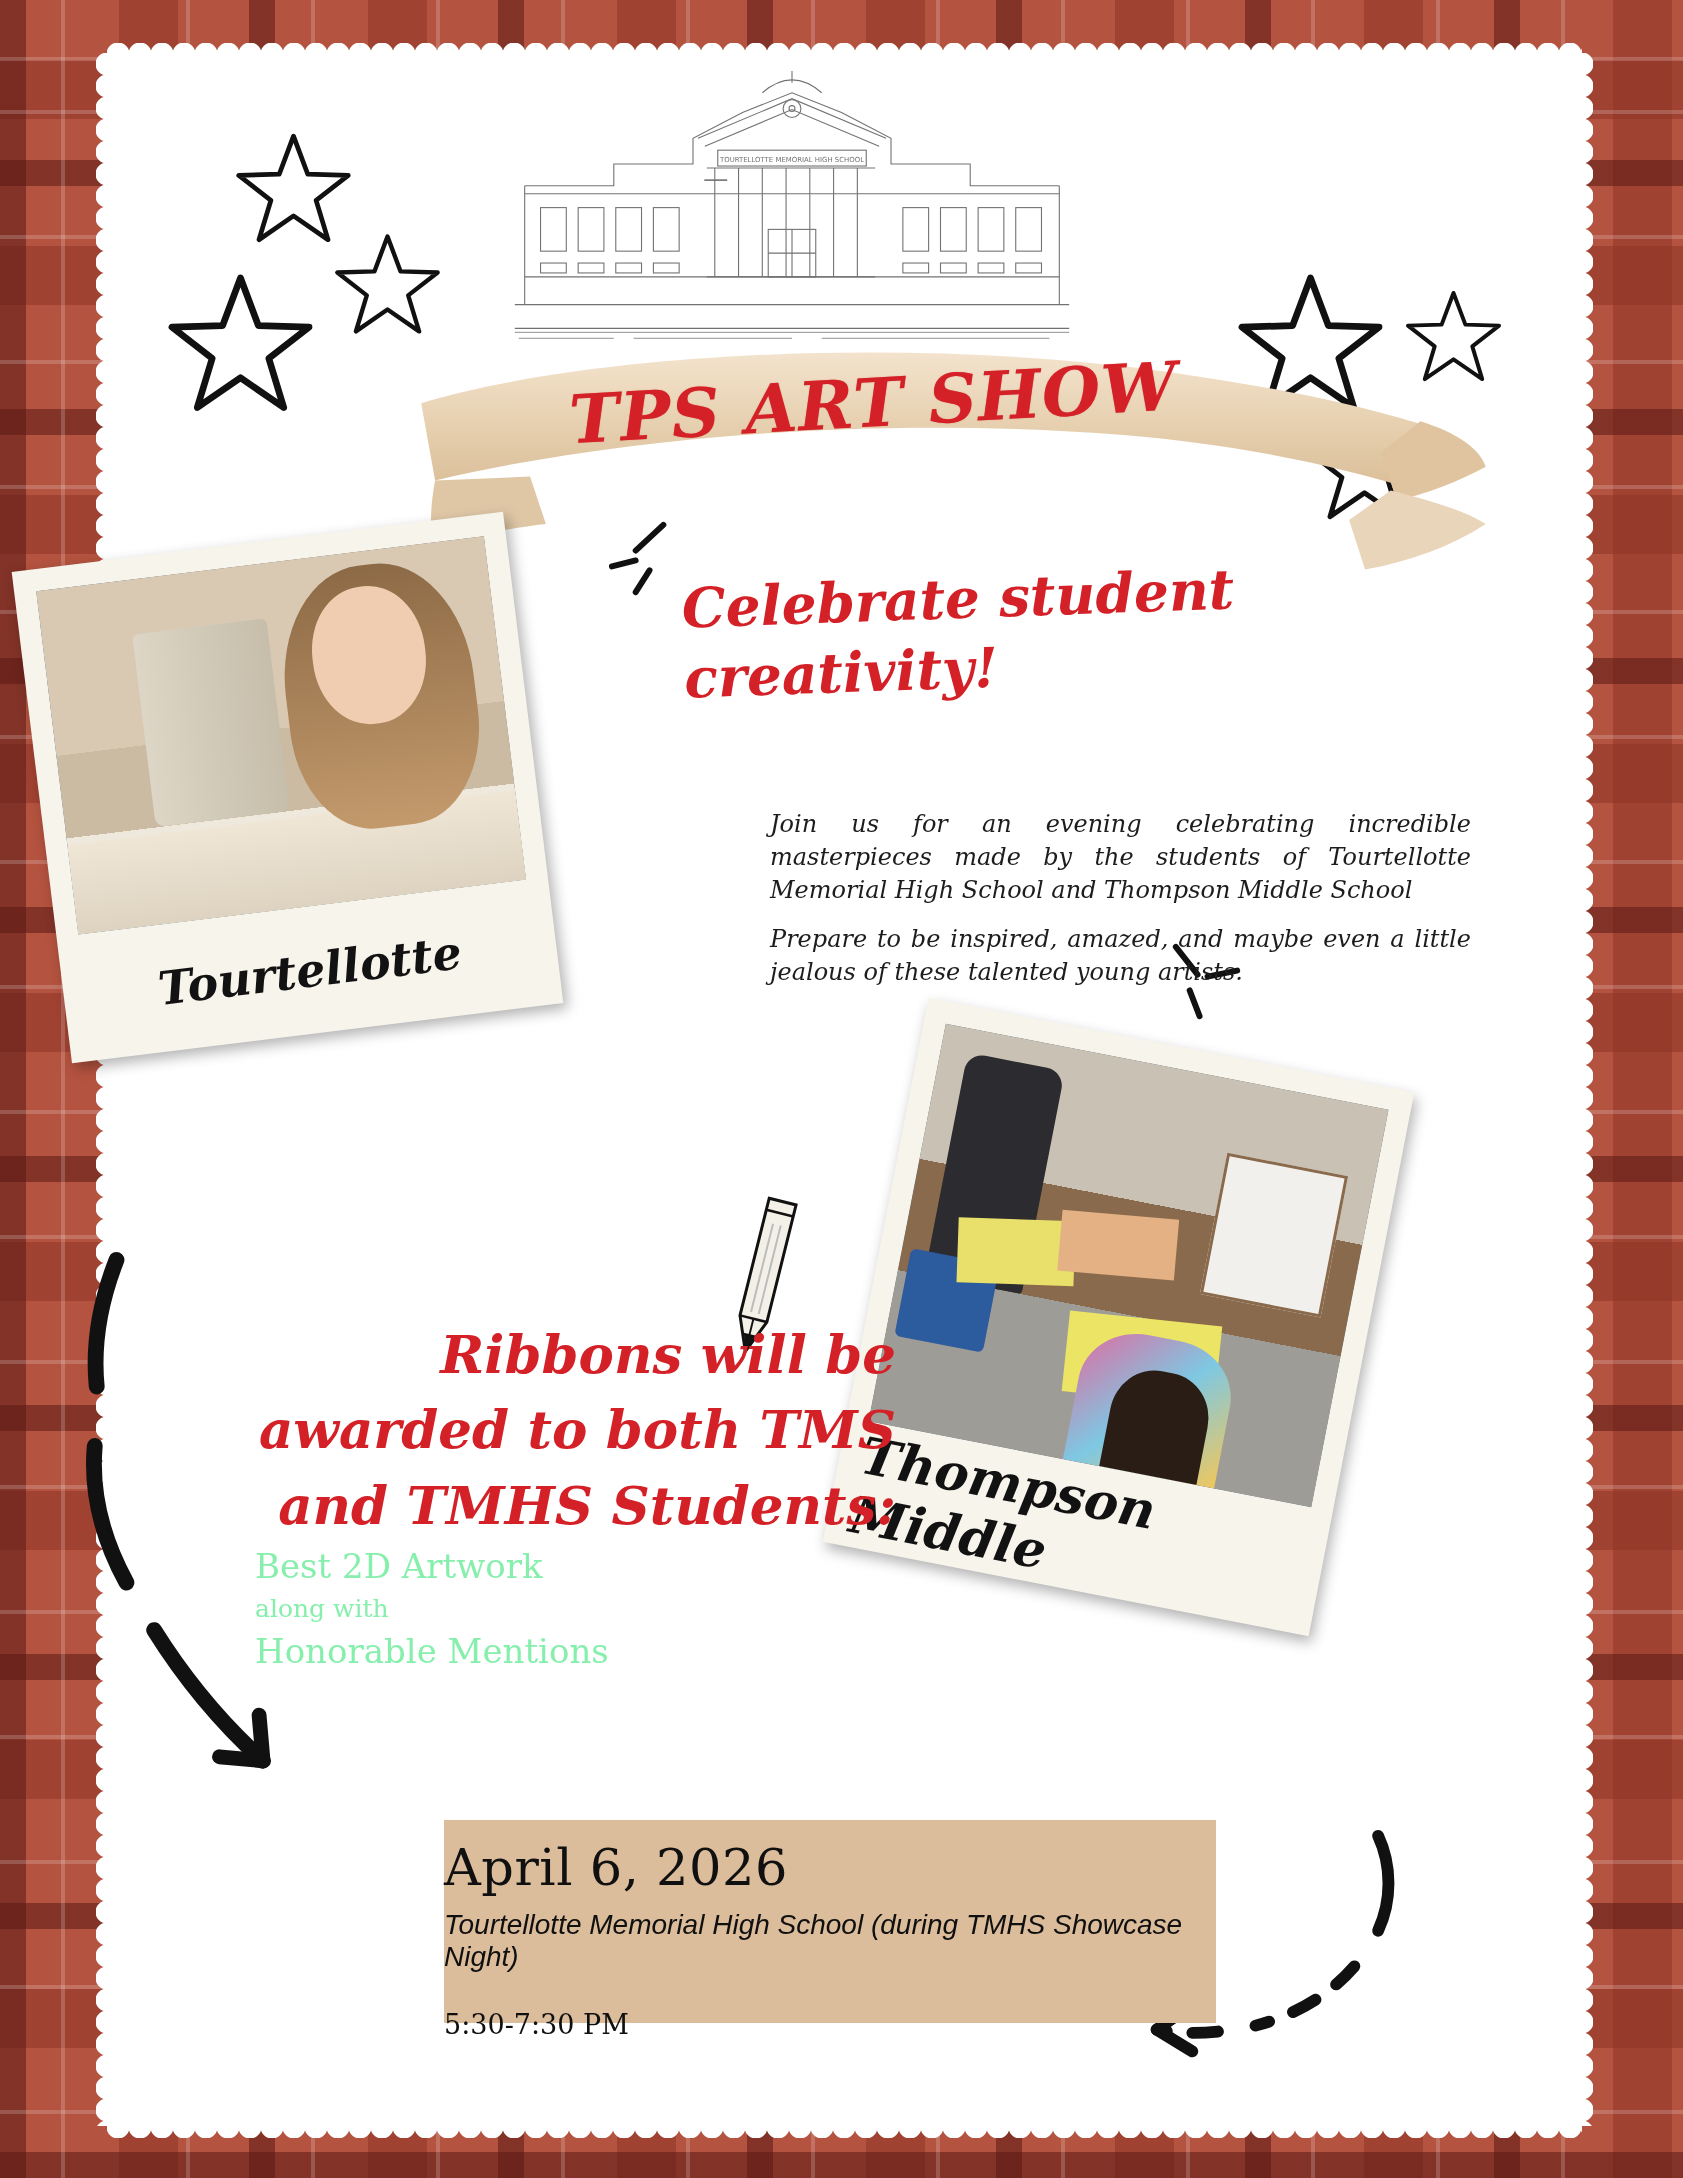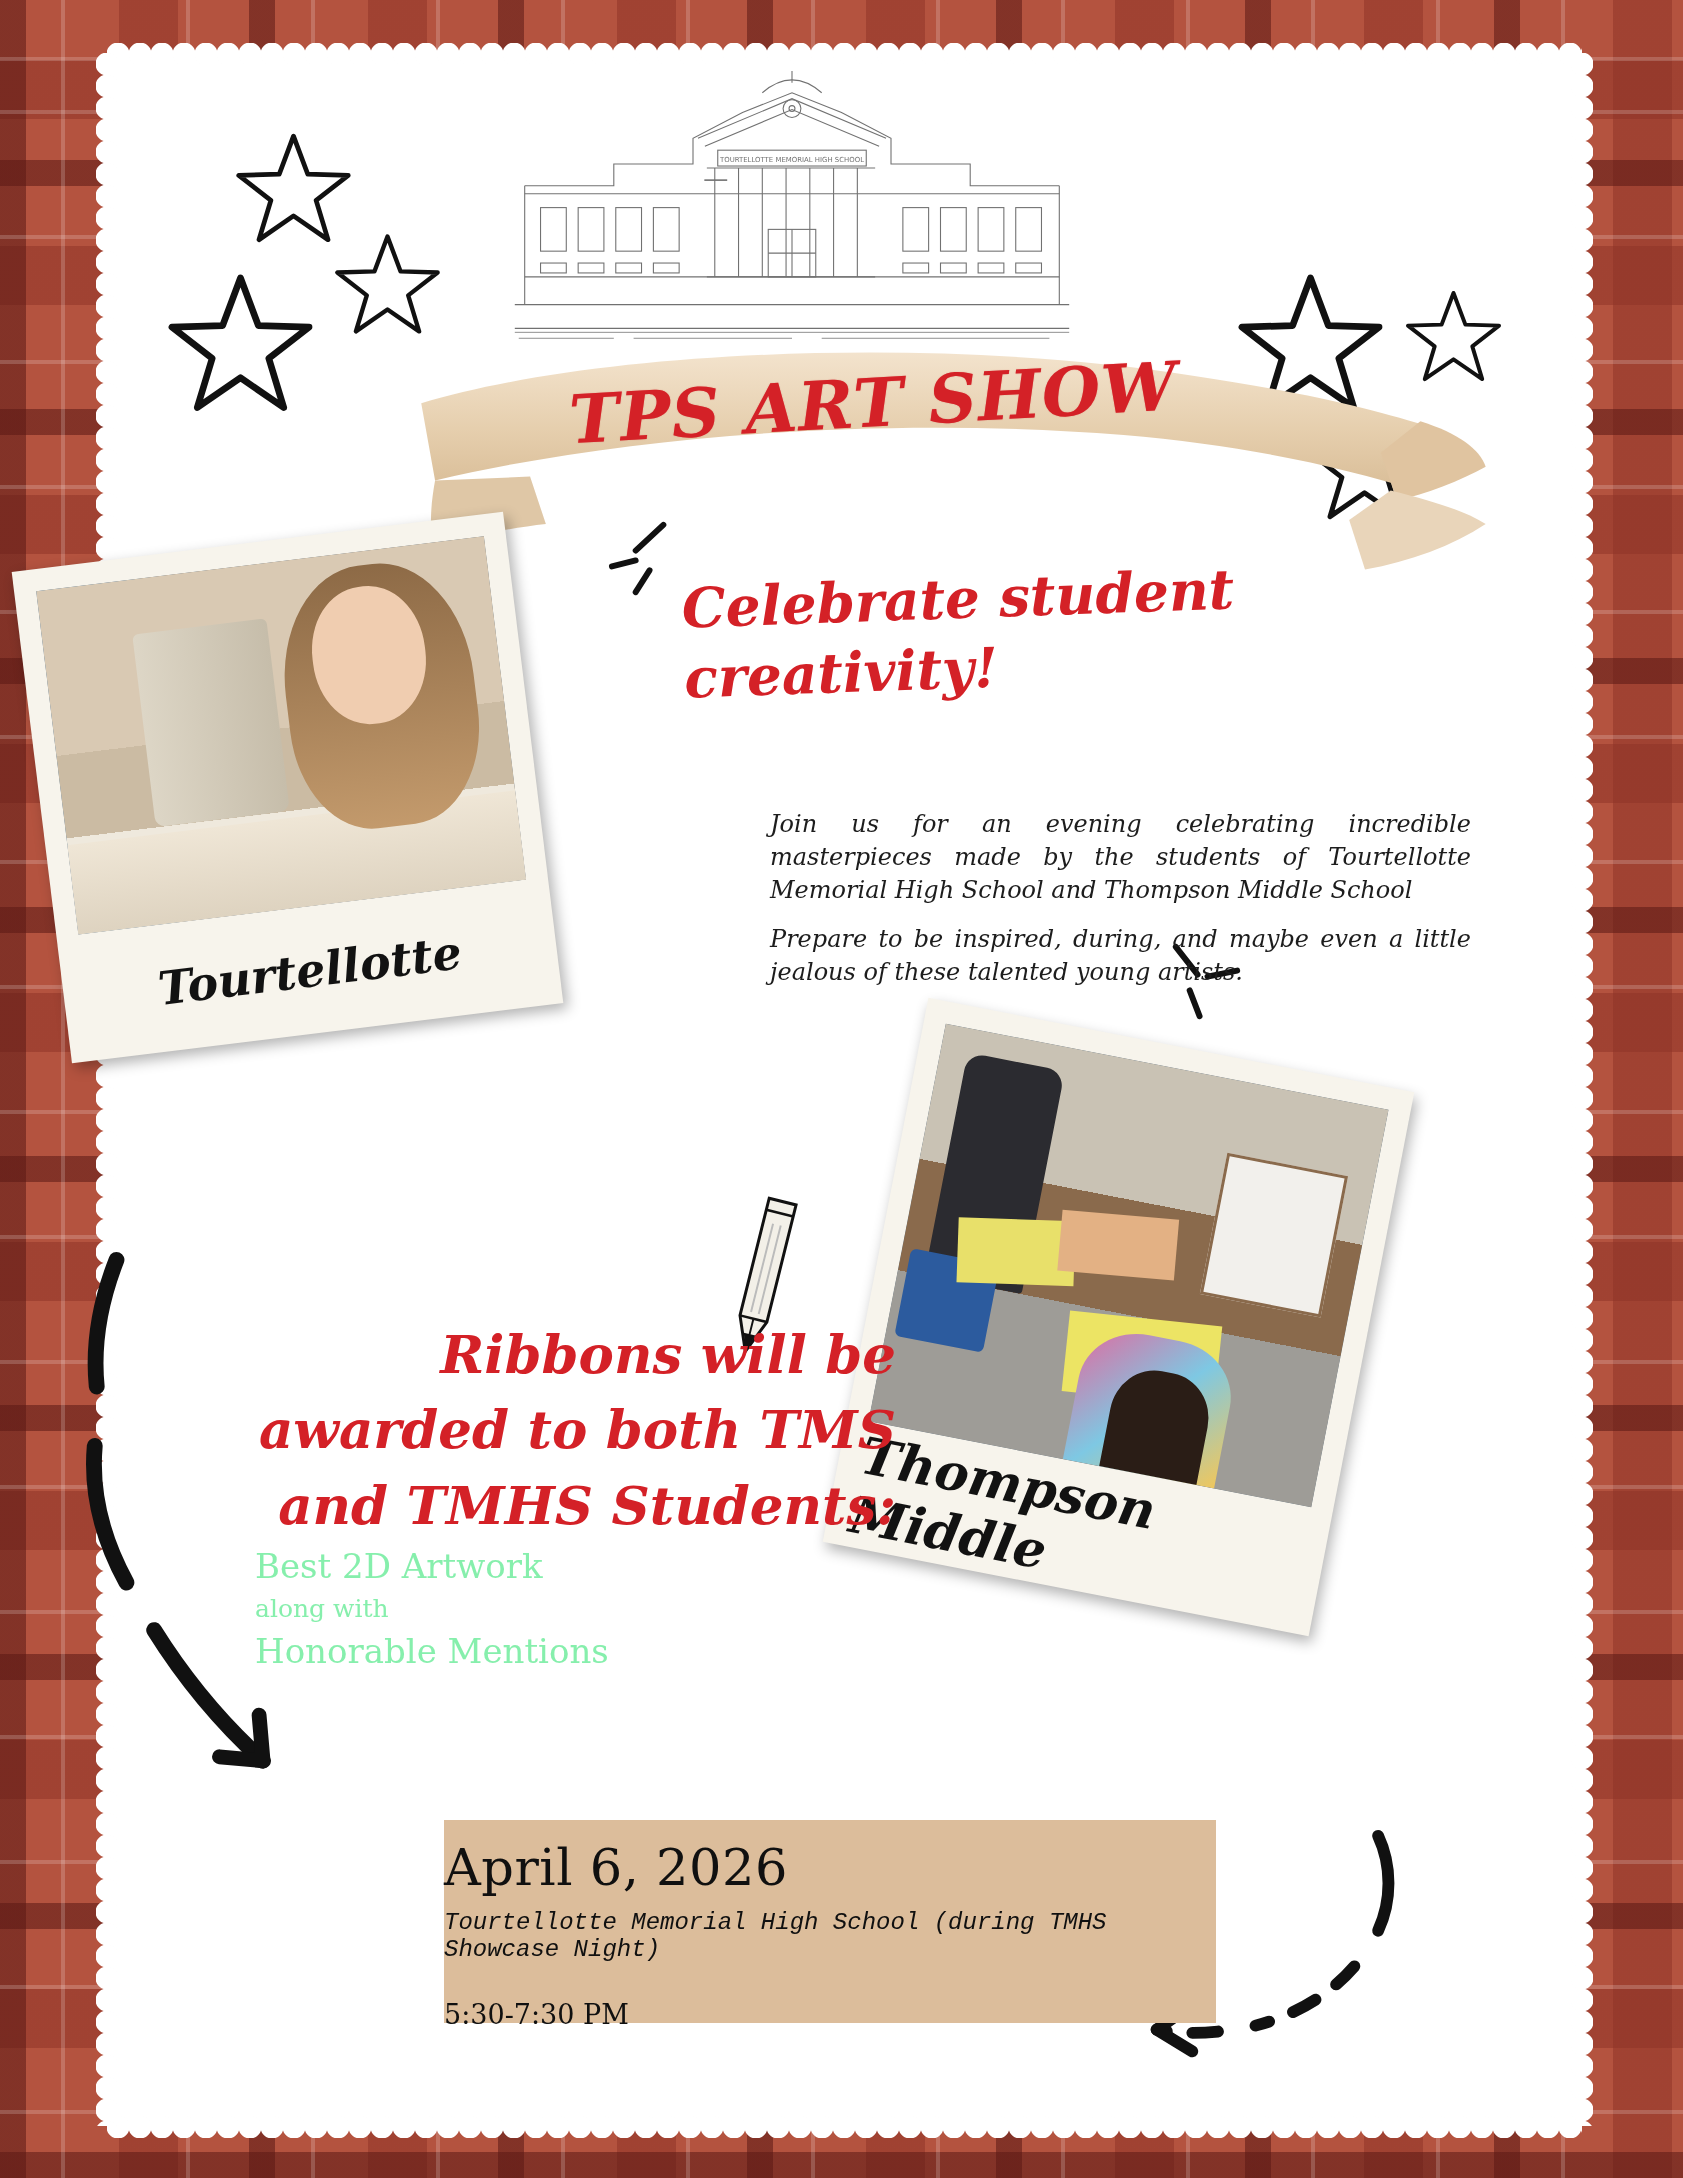--- a/index.html
+++ b/index.html
@@ -330,23 +330,23 @@
     text-align: left;
     color: #101010;
   }
   .date-main {
     font-family: "DejaVu Serif", serif;
     font-size: 51px;
     padding-top: 18px;
     letter-spacing: 0.5px;
   }
   .date-venue {
-    font-family: Liberation Mono, monospace;
+    font-family: Liberation Sans, sans-serif;
     font-style: italic;
-    font-size: 24px;
+    font-size: 28px;
     padding-top: 12px;
   }
   .date-time {
     font-family: "DejaVu Serif", serif;
     font-size: 27px;
     padding-top: 36px;
   }
 
   .sketch-arrow { position: absolute; pointer-events: none; }
   .spark { position: absolute; pointer-events: none; }
@@ -468,21 +468,21 @@
   <svg class="spark" style="left:1156px; top:931px;" width="99" height="99" viewBox="0 0 100 100">
     <g stroke="#111" stroke-width="6" stroke-linecap="round" fill="none">
       <path d="M20,16 L42,44"></path>
         <path d="M52,46 L82,40"></path>
         <path d="M34,60 L44,86"></path>
     </g>
   </svg>
 
   <div class="intro">
     <p>Join us for an evening celebrating incredible masterpieces made by the students of Tourtellotte Memorial High School and Thompson Middle School</p>
-    <p>Prepare to be inspired, during, and maybe even a little jealous of these talented young artists.</p>
+    <p>Prepare to be inspired, amazed, and maybe even a little jealous of these talented young artists.</p>
   </div>
 
   <div class="polaroid" id="polaroid-tourtellotte">
     <div class="photo">
       <div class="ph-tourtellotte"></div>
       <div class="ph-t-table"></div>
       <div class="ph-t-hair"></div>
       <div class="ph-t-face"></div>
       <div class="ph-t-vase"></div>
     </div>

